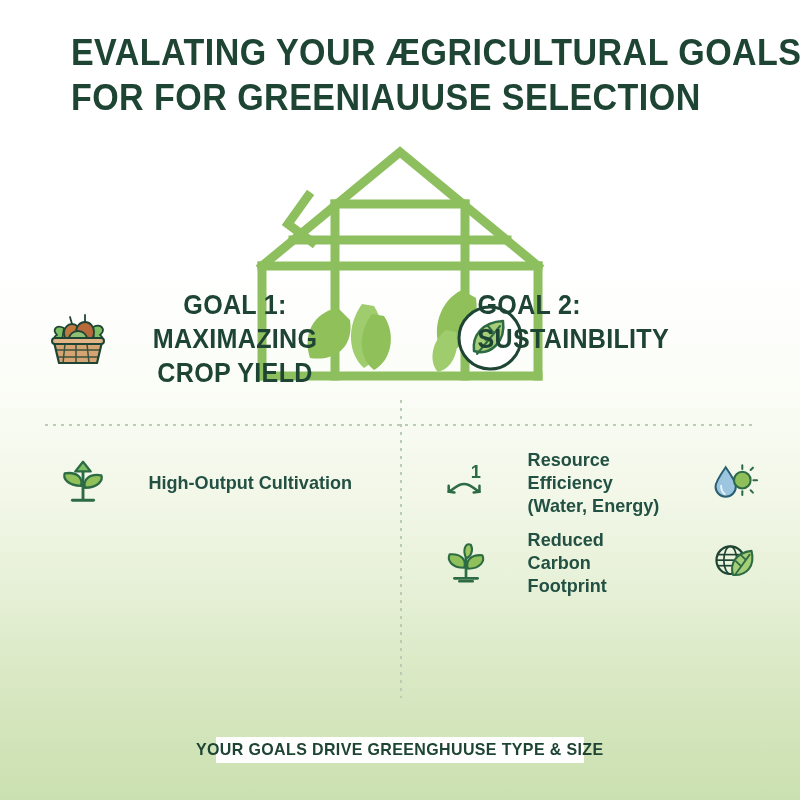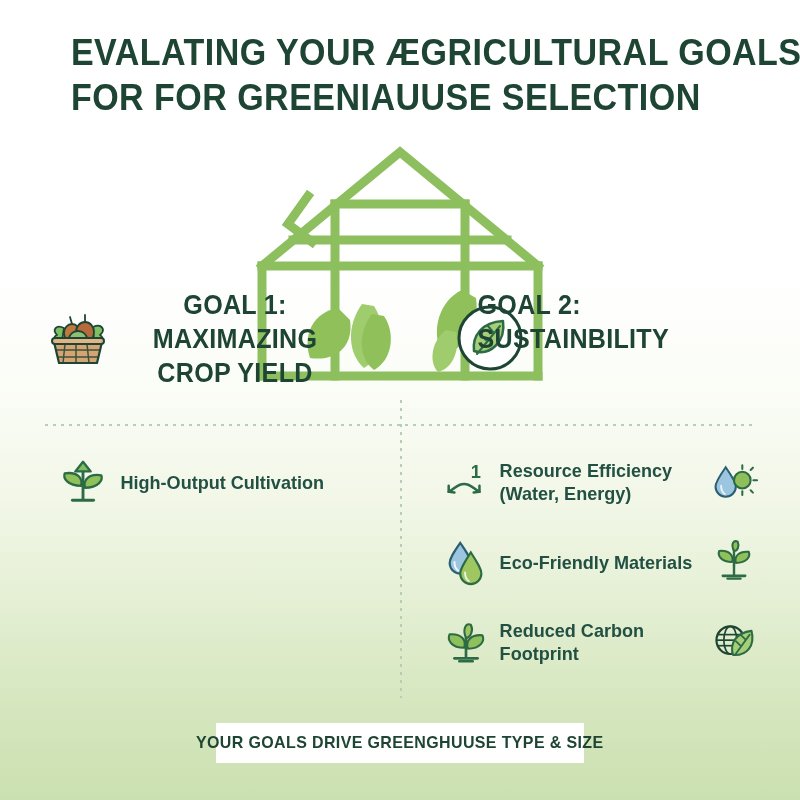--- a/index.html
+++ b/index.html
@@ -69,40 +69,40 @@
     background-size:2px 8px; background-repeat:repeat-y;
   }
 
   
   .col { position:absolute; top:448px; }
   #col-left  { left:55px;  width:330px; }
   #col-right { left:440px; width:320px; }
 
   .feature {
     display:flex; align-items:center;
-    height:68px; margin-bottom:12px;
+    height:68px; margin-bottom:12px;gap:28px;
   }
   .f-ico { flex:0 0 56px; height:56px; display:flex; align-items:center; justify-content:center; }
   .f-ico-right { flex:0 0 52px; height:52px; display:flex; align-items:center; justify-content:center; }
   .f-label {
     flex:1 1 auto;
     font-family:"Liberation Sans Narrow","Liberation Sans", sans-serif;
     font-weight:bold;
     font-size:19px; line-height:23px;
     color:#225043;
     padding:0 6px 0 10px;
     transform:scaleX(0.95);
     transform-origin:left center;
   }
   #col-right .f-label { padding-left:8px; padding-right:4px; }
 
   
   .footer-band {
     position:absolute; bottom:37px; left:216px;
-    width:368px; height:40px;
+    width:368px; height:26px;
     background:#ffffff;
     display:flex; align-items:center; justify-content:center;
   }
   .footer-text {
     font-family:"Liberation Sans Narrow","Liberation Sans", sans-serif;
     font-weight:bold; font-size:17px;
     letter-spacing:0.4px;
     color:#1e4434;
     transform:scaleX(0.94);
     white-space:nowrap;
@@ -234,42 +234,20 @@
             <path d="M35 8 L35 12"></path>
               <path d="M35 36 L35 40"></path>
             <path d="M47 24 L51 24"></path>
             <path d="M44 13 L46.5 10.5"></path>
               <path d="M44 35 L46.5 37.5"></path>
           </g>
         </svg>
       </div>
     </div>
 
-    <div class="feature">
-      <div class="f-ico-right">
-        <svg viewBox="0 0 52 52" width="50" height="50" aria-hidden="true">
-          <path d="M20 6 C13 16 9 22 9 27 a11 11 0 0 0 22 0 C31 22 27 16 20 6 Z" fill="#9cc5e0" stroke="#2b5f72" stroke-width="2.2"></path>
-          <path d="M14 26 C14 30 15 33 18 35" fill="none" stroke="#ffffff" stroke-width="2" stroke-linecap="round" opacity="0.85"></path>
-          <path d="M31 16 C24 27 20 33 20 38 a11 11 0 0 0 22 0 C42 33 38 27 31 16 Z" fill="#9ec761" stroke="#2d6b45" stroke-width="2.2"></path>
-          <path d="M25 37 C25 41 26 44 29 46" fill="none" stroke="#ffffff" stroke-width="2" stroke-linecap="round" opacity="0.8"></path>
-        </svg>
-      </div>
-      <div class="f-label">Eco-Friendly Materials</div>
-      <div class="f-ico-right">
-        <svg viewBox="0 0 52 52" width="48" height="48" aria-hidden="true">
-          <path d="M26 30 L26 8" stroke="#2d6b45" stroke-width="2.6" fill="none" stroke-linecap="round"></path>
-          <path d="M26 14 C22 6 26 2 30 4 C32 9 30 14 26 14 Z" fill="#8fc05a" stroke="#2d6b45" stroke-width="2.2" stroke-linejoin="round"></path>
-          <path d="M24 26 C12 26 8 19 10 14 C21 13 26 19 24 26 Z" fill="#8fc05a" stroke="#2d6b45" stroke-width="2.2" stroke-linejoin="round"></path>
-          <path d="M28 27 C40 27 44 20 42 15 C31 14 26 20 28 27 Z" fill="#8fc05a" stroke="#2d6b45" stroke-width="2.2" stroke-linejoin="round"></path>
-          <path d="M26 30 L26 40" stroke="#2d6b45" stroke-width="2.6" stroke-linecap="round"></path>
-          <path d="M14 41 L38 41" stroke="#2d6b45" stroke-width="3" stroke-linecap="round"></path>
-          <path d="M19 44 L33 44" stroke="#2d6b45" stroke-width="2.6" stroke-linecap="round"></path>
-        </svg>
-      </div>
-    </div>
 
     <div class="feature">
       <div class="f-ico-right">
         <svg viewBox="0 0 52 52" width="50" height="50" aria-hidden="true">
           <path d="M26 22 C22 12 26 6 31 8 C34 14 31 21 26 22 Z" fill="#9ec761" stroke="#2d6b45" stroke-width="2.2" stroke-linejoin="round"></path>
           <path d="M24 32 C11 32 6 24 9 18 C21 17 27 24 24 32 Z" fill="#8fc05a" stroke="#2d6b45" stroke-width="2.2" stroke-linejoin="round"></path>
           <path d="M28 33 C41 33 46 25 43 19 C31 18 25 25 28 33 Z" fill="#8fc05a" stroke="#2d6b45" stroke-width="2.2" stroke-linejoin="round"></path>
           <path d="M26 22 L26 42" stroke="#2d6b45" stroke-width="2.8" stroke-linecap="round"></path>
           <path d="M14 43 L38 43" stroke="#2d6b45" stroke-width="3" stroke-linecap="round"></path>
           <path d="M19 46 L33 46" stroke="#2d6b45" stroke-width="2.6" stroke-linecap="round"></path>

